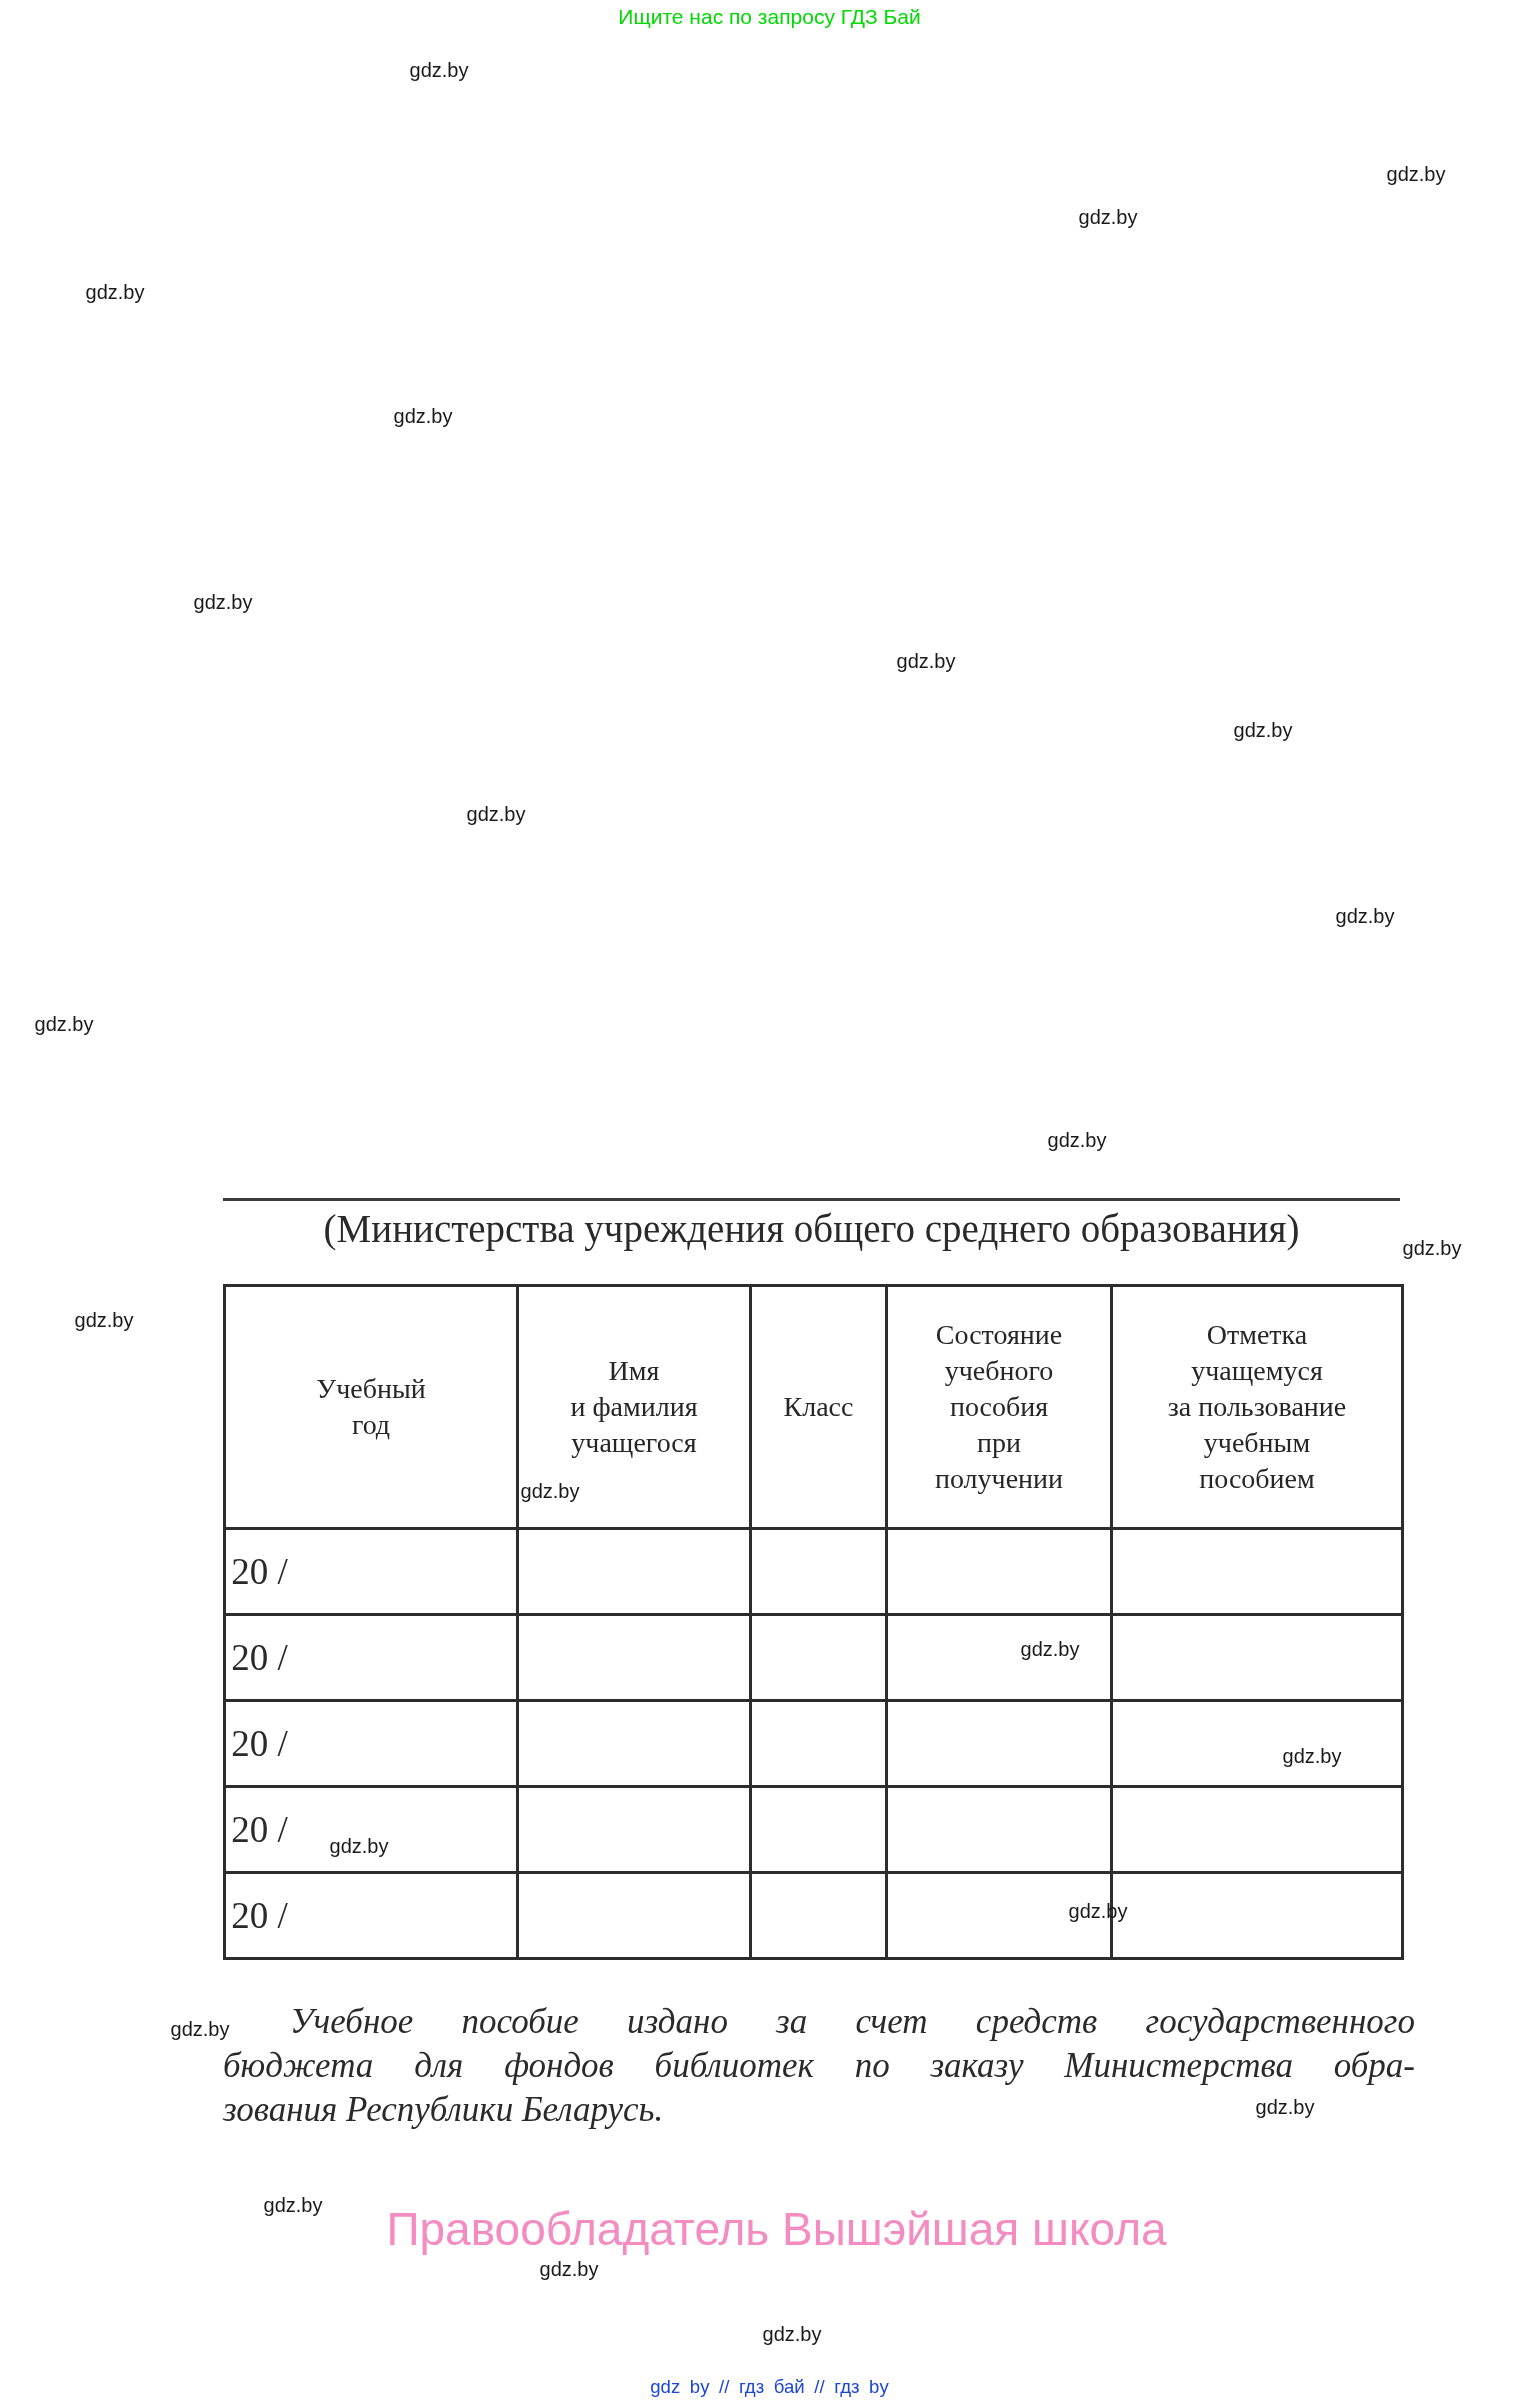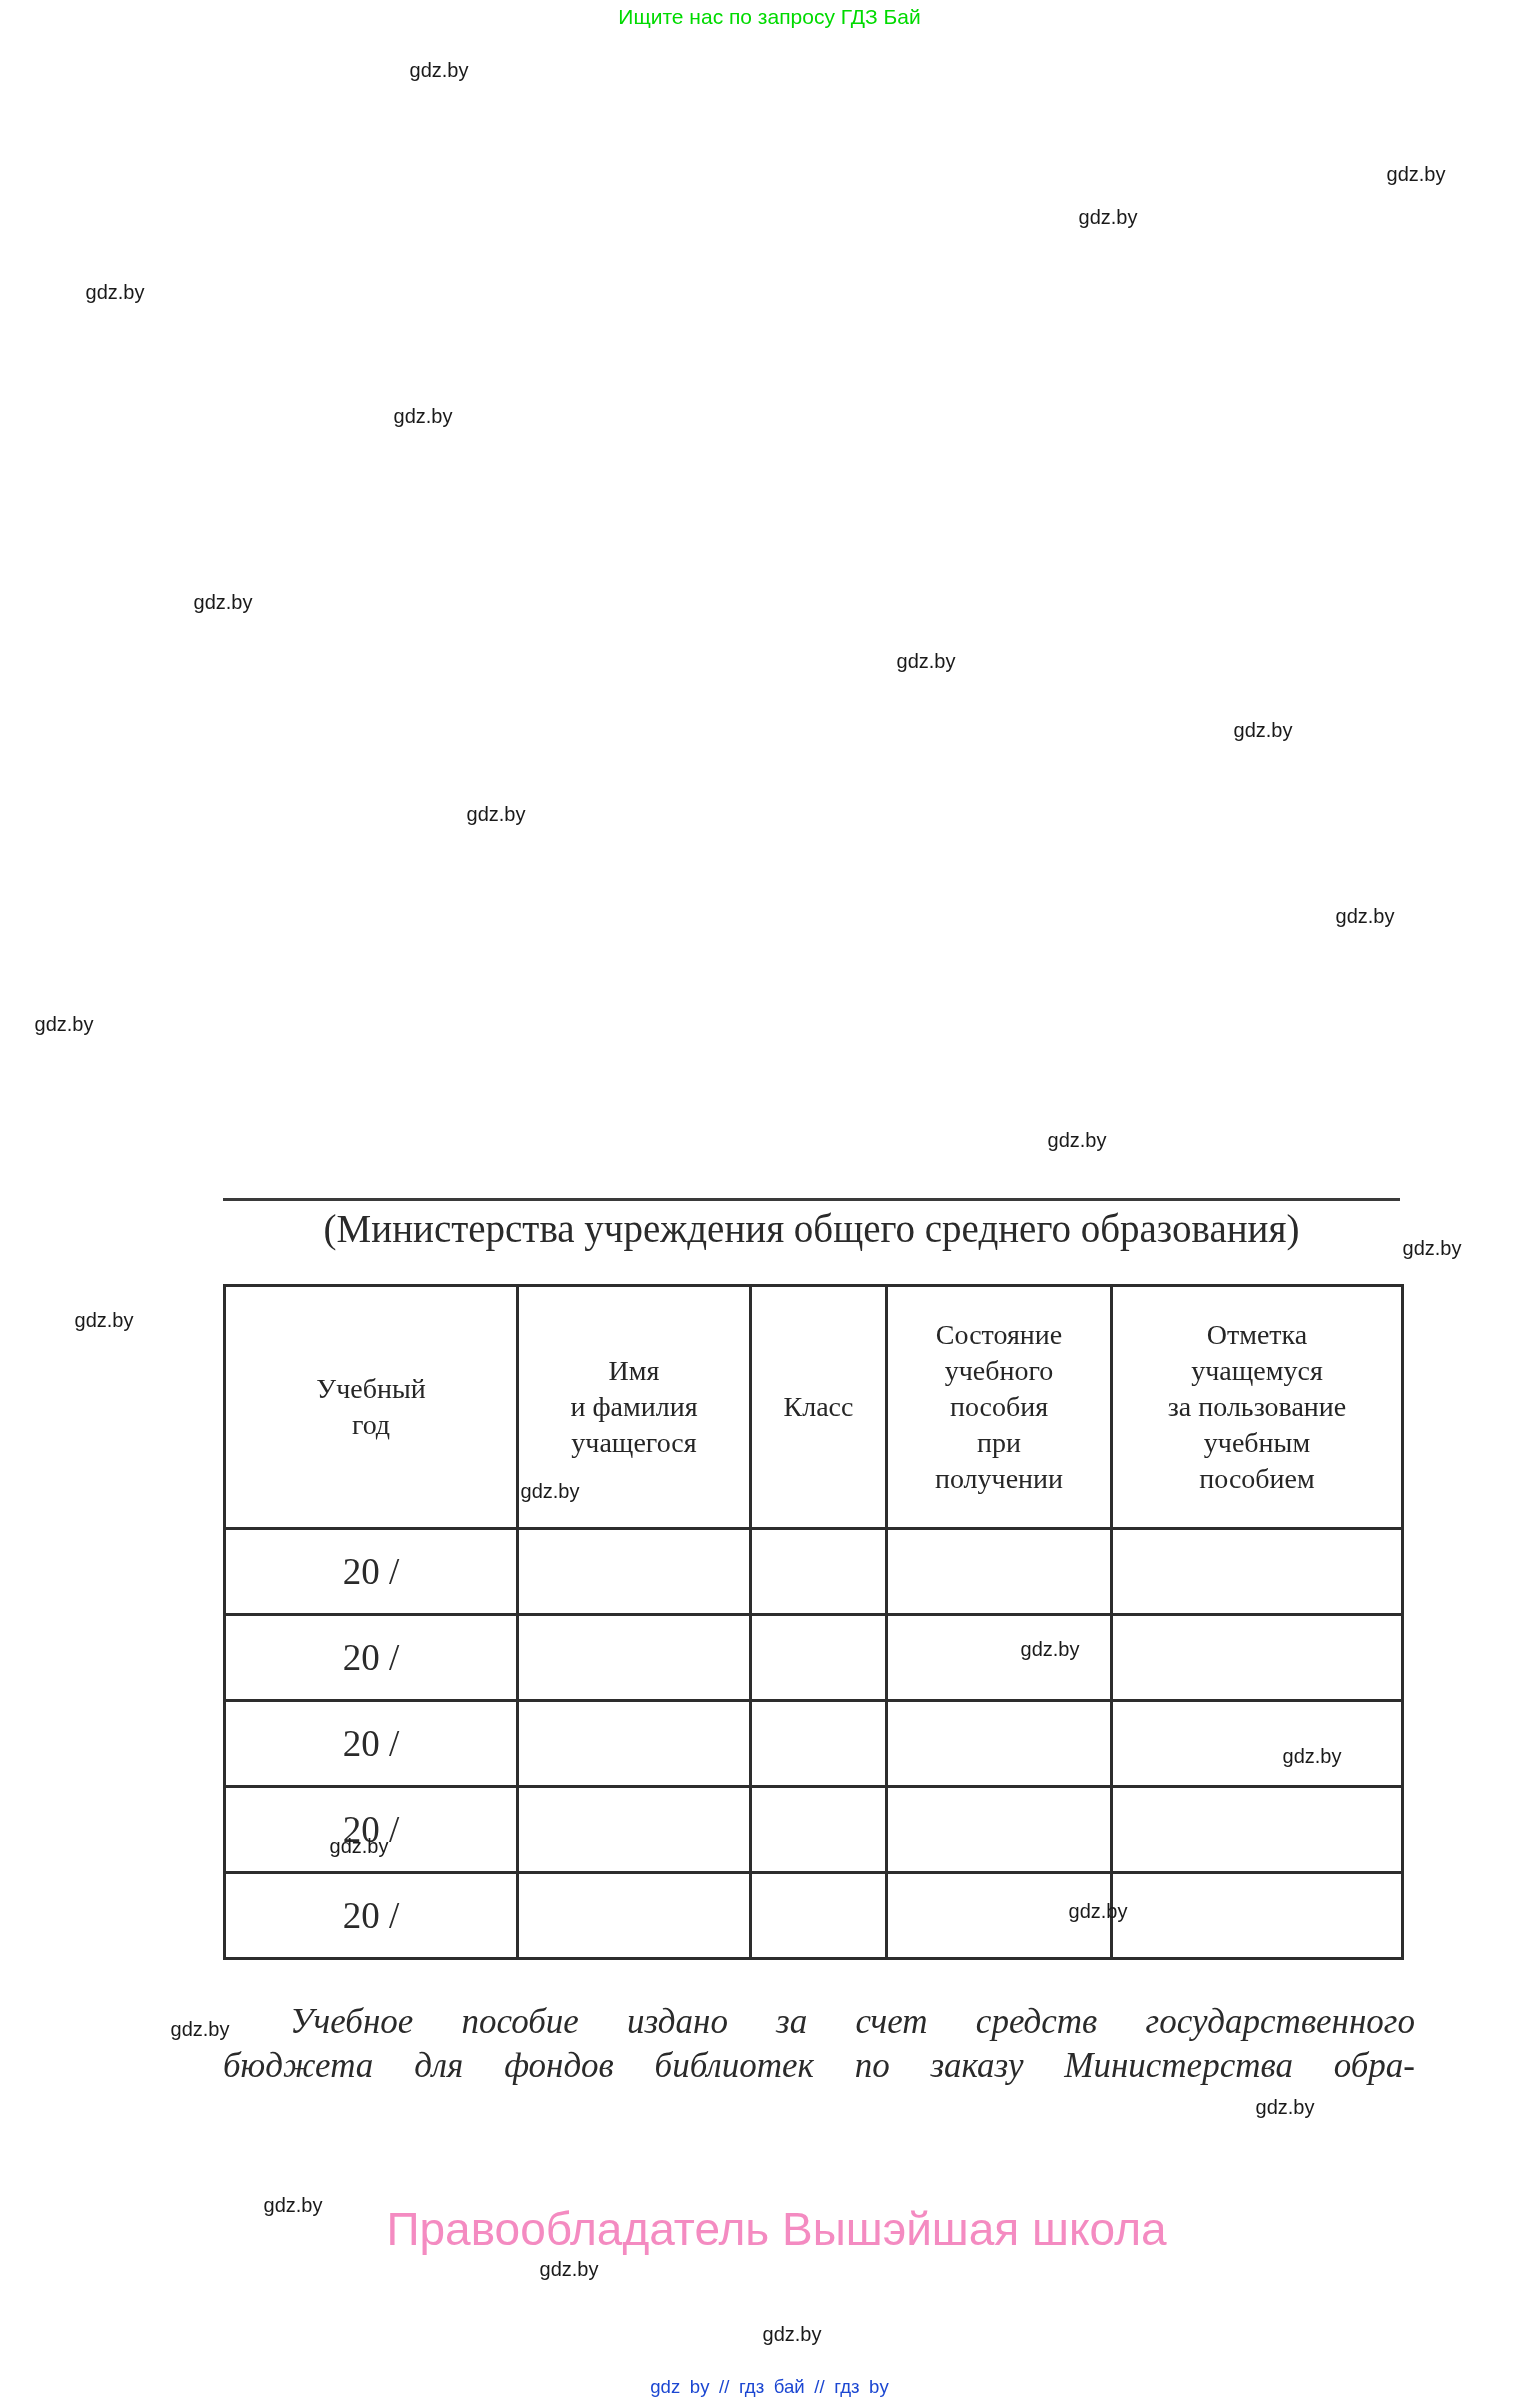--- a/index.html
+++ b/index.html
@@ -39,21 +39,20 @@
     position:absolute;left:223px;top:1284px;
     width:1177px;
     border-collapse:collapse;table-layout:fixed;
     z-index:1;
   }
   table.form td{
     border:3.5px solid #2d2d2d;
     padding:0 5.3px;
     vertical-align:middle;
     overflow:hidden;
-    text-align:center;
   }
   tr.hdr{height:243px;}
   tr.hdr td{
     text-align:center;
     font-size:28px;line-height:1.28;
     white-space:pre-line;
     color:#262626;
   }
   tr.row{height:86px;}
   td.year{
@@ -182,20 +181,21 @@
         <td></td>
         <td></td>
         <td></td>
       </tr>
     </tbody>
   </table>
 
   <div class="note">
     <div class="l first">Учебное пособие издано за счет средств государственного</div>
     <div class="l">бюджета для фондов библиотек по заказу Министерства обра-</div>
+    <div class="l last">зования Республики Беларусь.</div>
   </div>
 
   <div class="copyright" style="color: rgb(244, 139, 193);">Правообладатель Вышэйшая школа</div>
 
   <div class="footer" style="color: rgb(28, 71, 210);">gdz by // гдз бай // гдз by</div>
 
 </div>
 
 
 </body></html>

